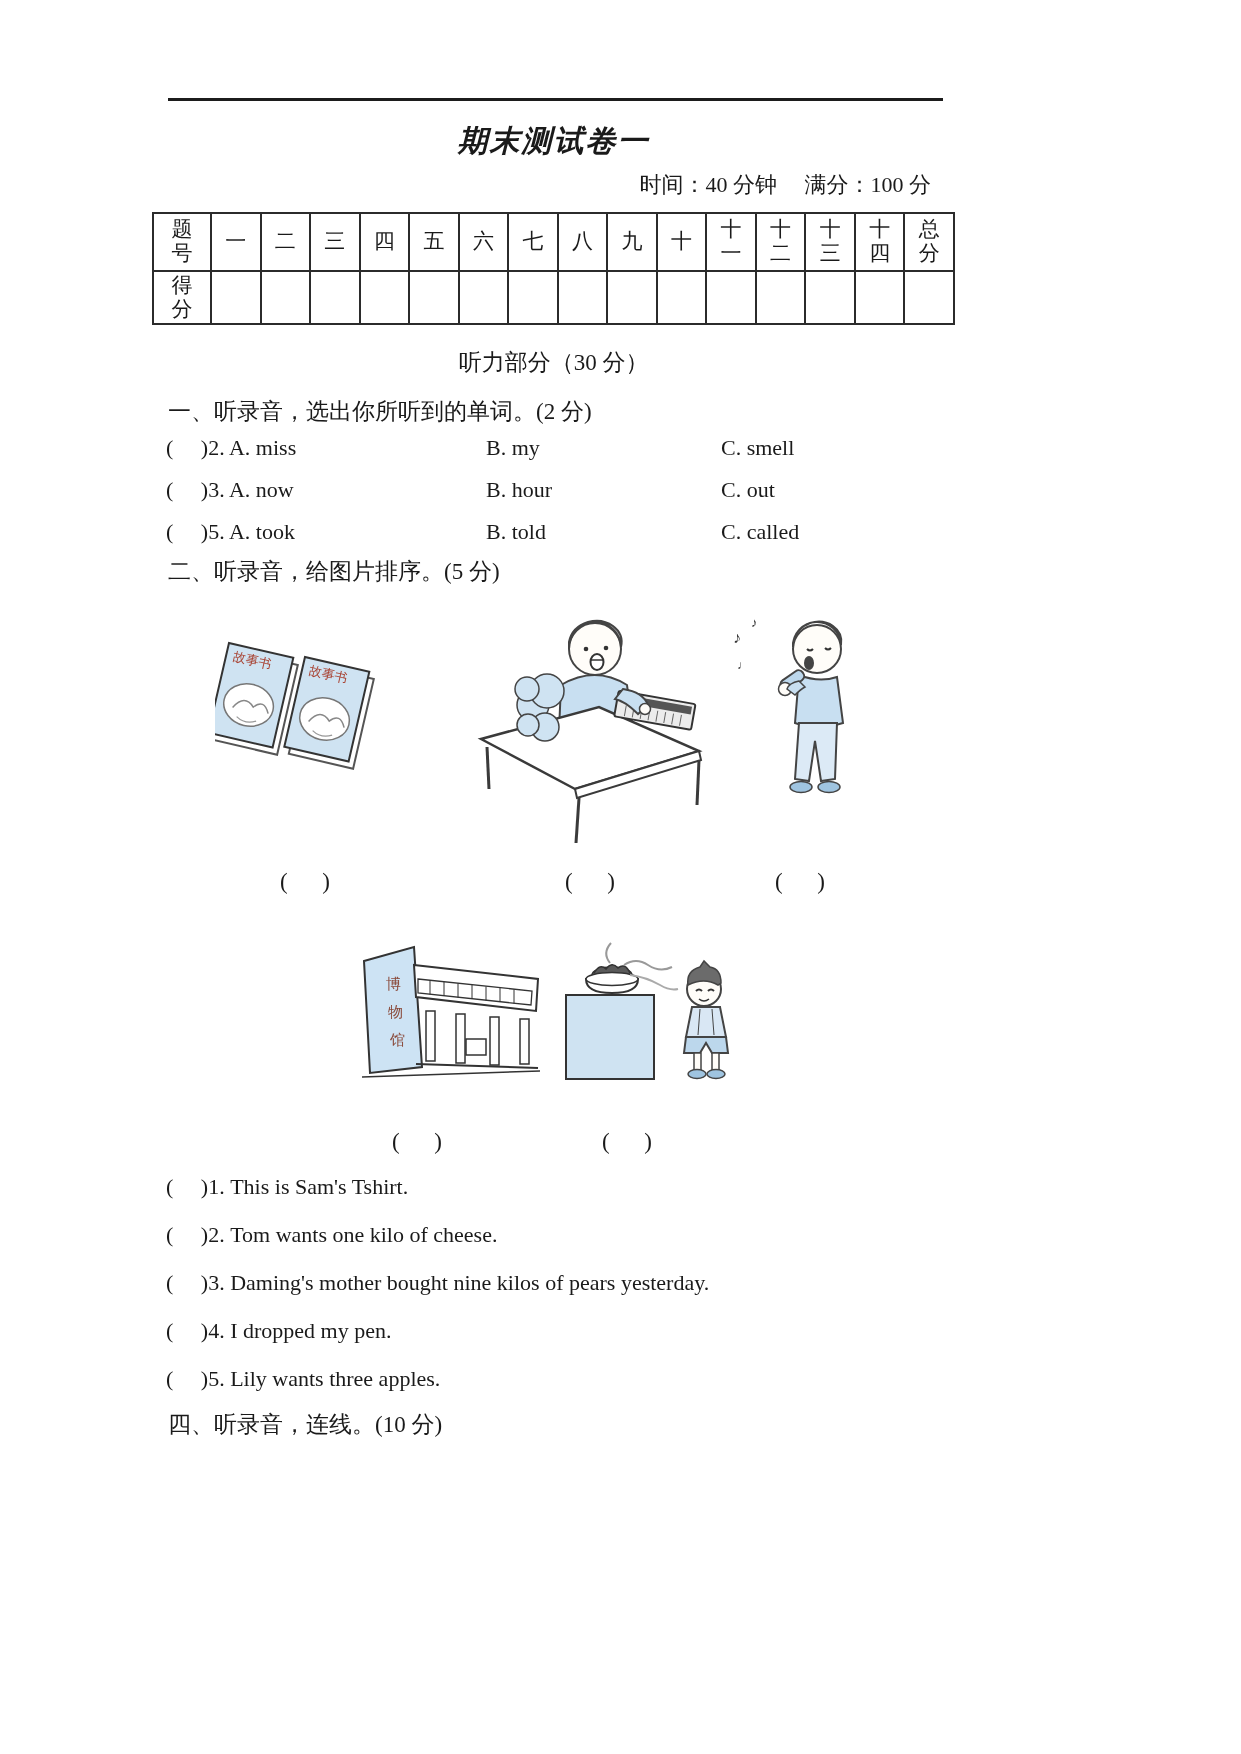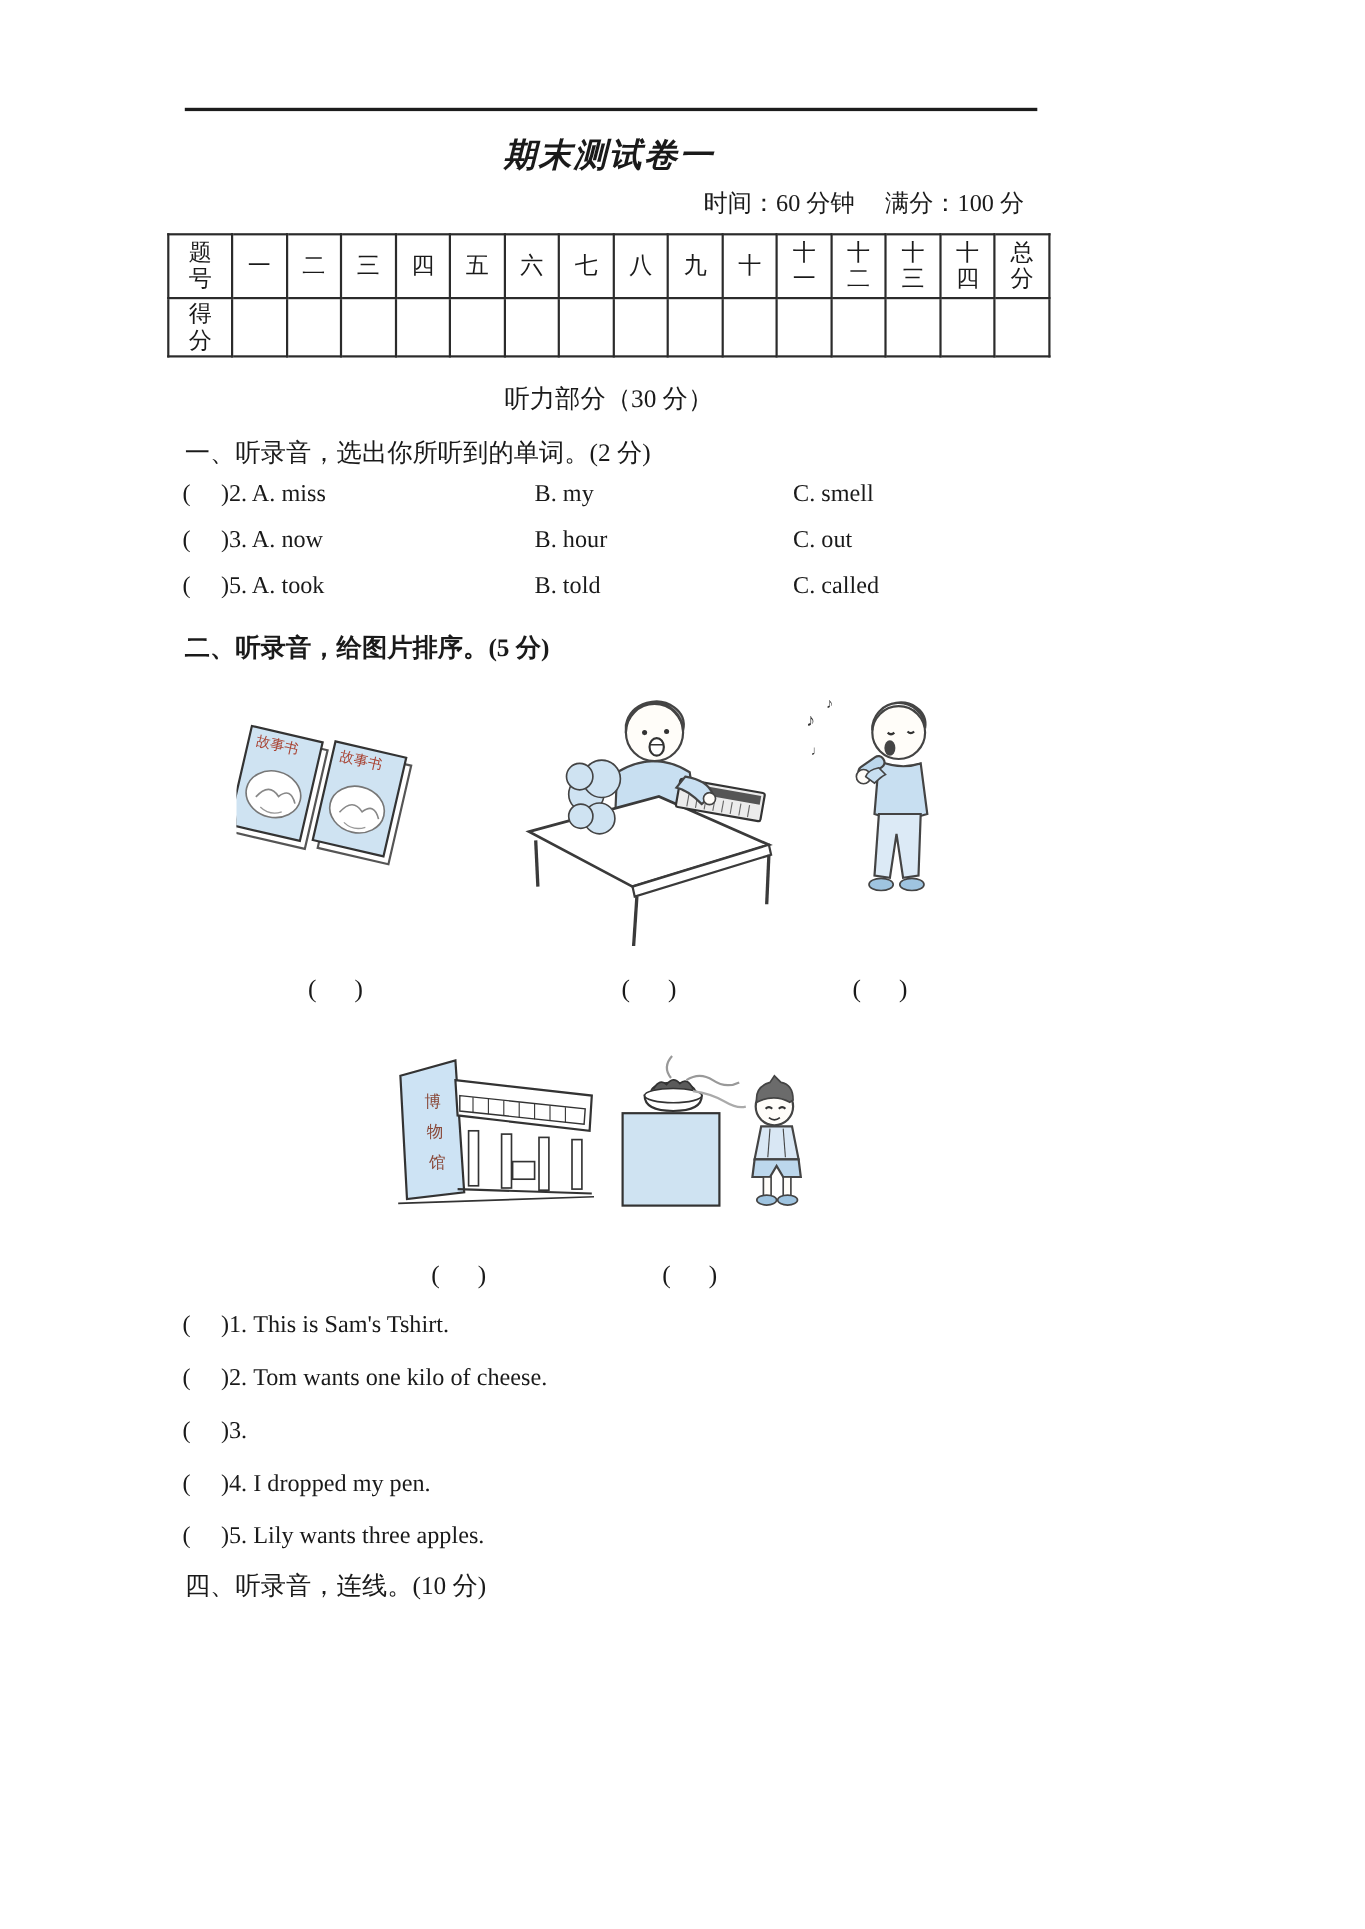--- a/index.html
+++ b/index.html
@@ -24,21 +24,21 @@
   tr.r-head td { height:58px; }
   tr.r-score td { height:46px; }
   .listening { margin-top:22px; text-align:center; font-size:23px; }
   .sec-title { margin-top:18px; padding-left:16px; font-size:23px; }
   .choice-row {
     display:grid; grid-template-columns:320px 235px 1fr;
     padding-left:14px; font-size:22px; height:42px; align-items:center;
   }
   .choice-row:first-of-type { margin-top:8px; }
   .pre { white-space:pre; }
-  .s2-title { margin-top:20px;font-weight:bold; }
+  .s2-title { margin-top:3px; }
   .img-row1 { margin-top:10px; height:250px; display:flex; align-items:flex-start; }
   .box-books  { width:180px; margin-left:63px; }
   .box-desk   { width:230px; margin-left:80px; }
   .box-singer { width:150px; margin-left:20px; }
   .paren-row1 { margin-top:22px; height:34px; display:flex; font-size:23px; }
   .paren-row1 .p1 { width:180px; margin-left:63px; text-align:center; }
   .paren-row1 .p2 { width:230px; margin-left:80px; text-align:center; }
   .paren-row1 .p3 { width:150px; margin-left:20px; text-align:center; }
   .img-row2 { margin-top:28px; height:150px; display:flex; align-items:flex-end; }
   .box-museum { width:190px; margin-left:200px; }
@@ -54,21 +54,21 @@
 </style>
 </head>
 <body>
 
 <div class="page">
 
   <div class="top-rule"></div>
 
   <div class="title">期末测试卷一</div>
 
-  <div class="meta">时间：60 分钟　 满分：100 分</div>
+  <div class="meta">时间：40 分钟　 满分：100 分</div>
 
   <table class="score">
     <colgroup>
       <col style="width:58px">
       <col>
         <col>
         <col>
         <col>
         <col>
         <col>
@@ -302,21 +302,21 @@
   </div>
 
 
   <div class="stmt-row">
     <span class="pre">(     )1.</span>&nbsp;<span>This is Sam's Tshirt.</span>
   </div>
   <div class="stmt-row">
     <span class="pre">(     )2.</span>&nbsp;<span>Tom wants one kilo of cheese.</span>
   </div>
   <div class="stmt-row">
-    <span class="pre">(     )3.</span>&nbsp;
+    <span class="pre">(     )3.</span>&nbsp;<span>Daming's mother bought nine kilos of pears yesterday.</span>
   </div>
   <div class="stmt-row">
     <span class="pre">(     )4.</span>&nbsp;<span>I dropped my pen.</span>
   </div>
   <div class="stmt-row">
     <span class="pre">(     )5.</span>&nbsp;<span>Lily wants three apples.</span>
   </div>
 
   <div class="sec-title s4-title">四、听录音，连线。(10 分)</div>
 

